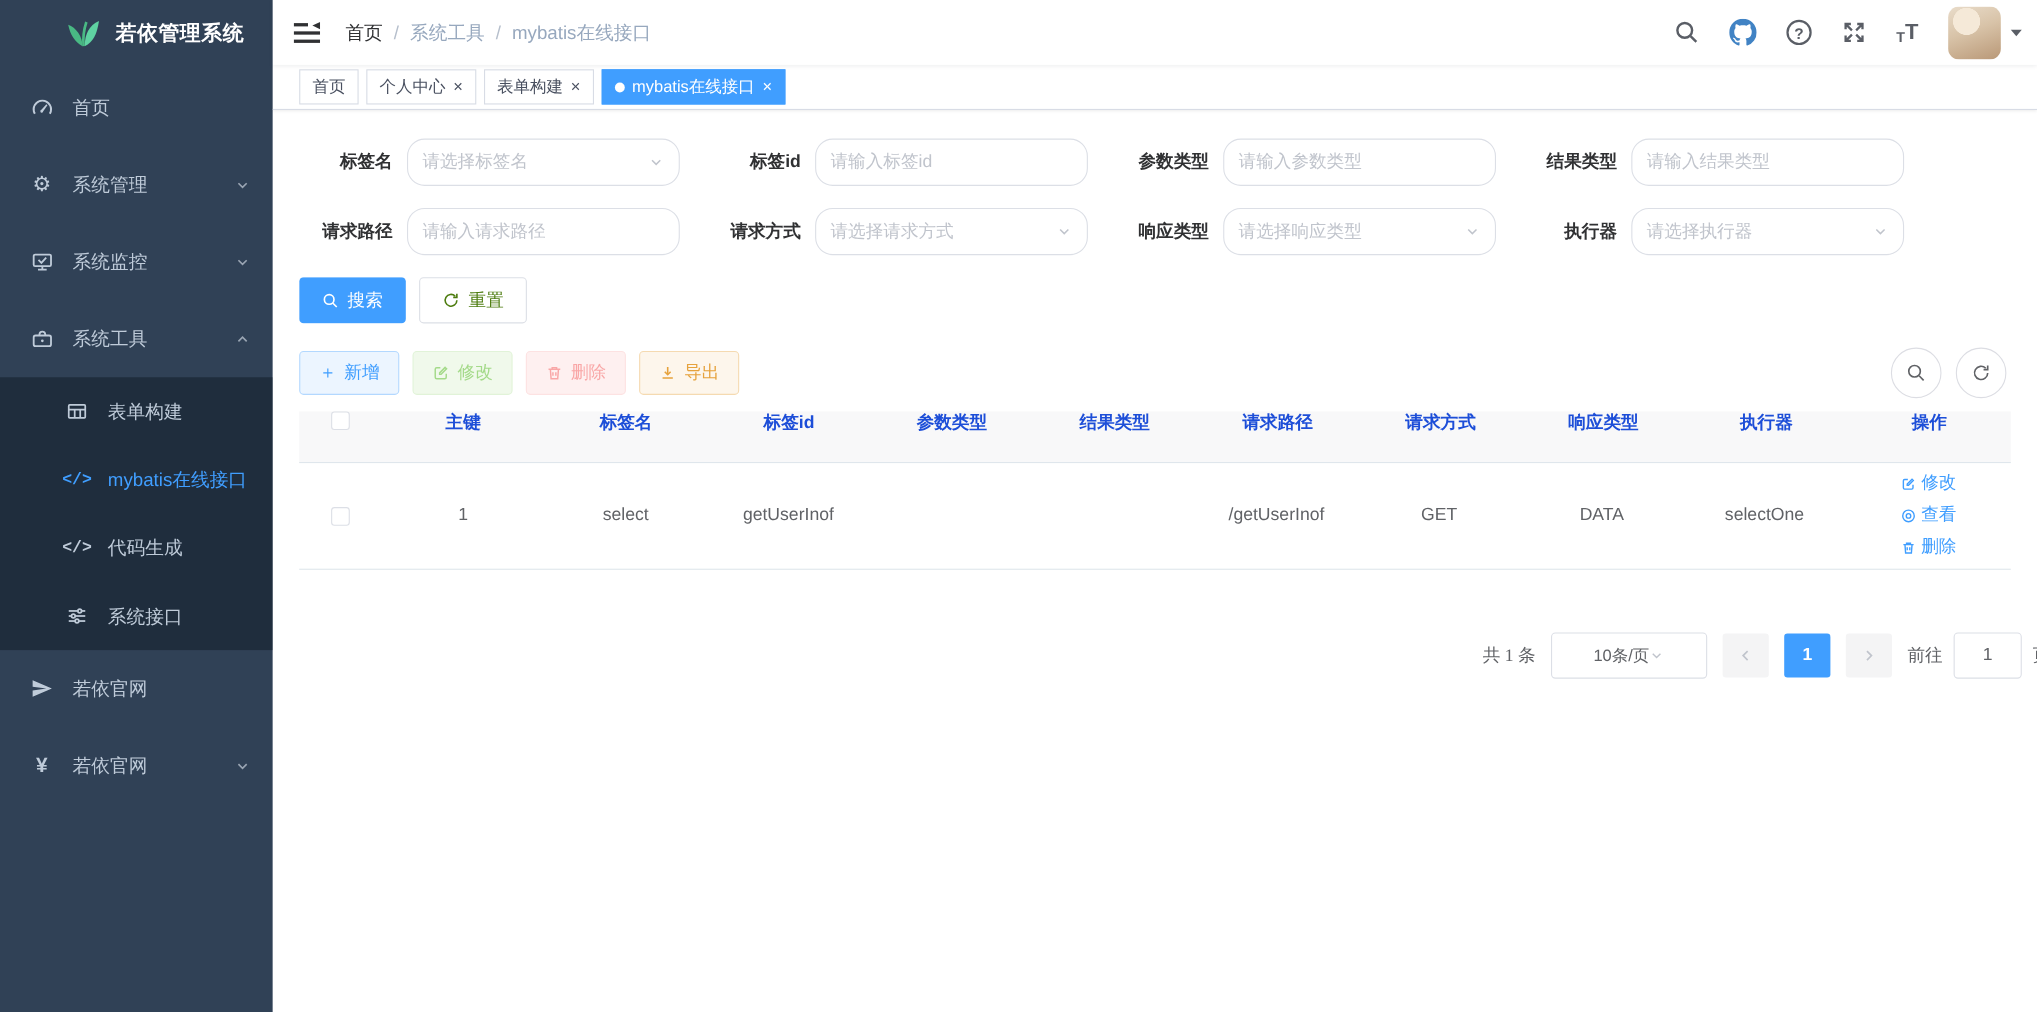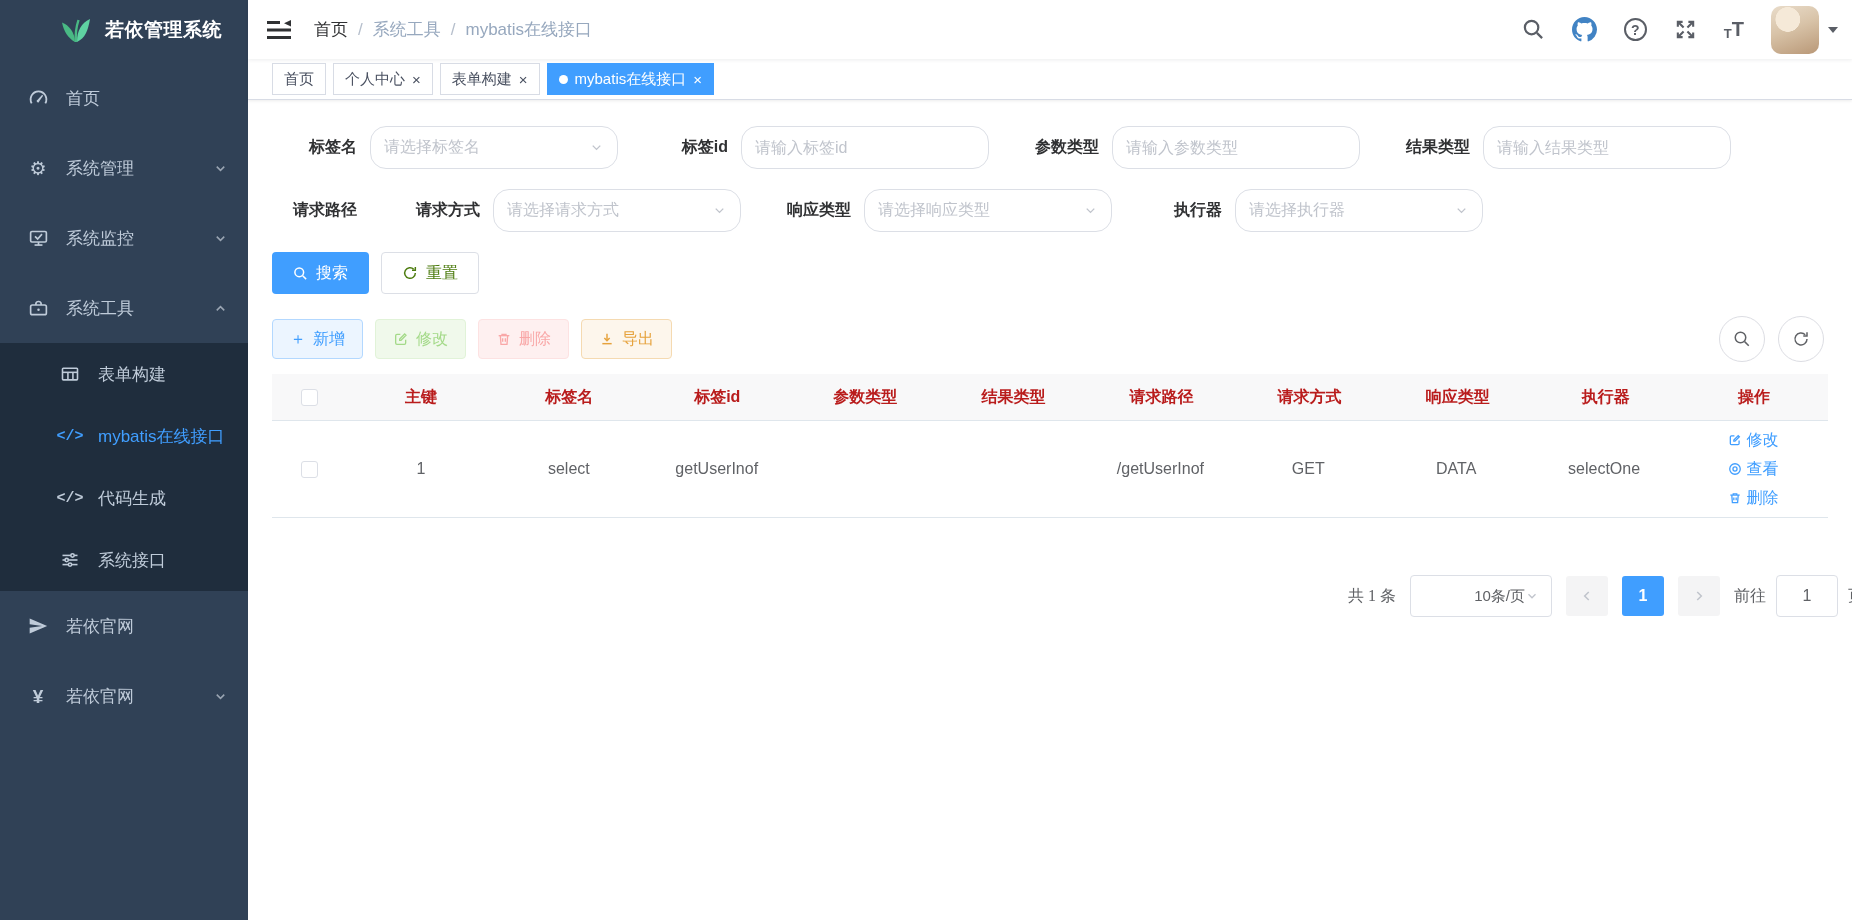--- a/index.html
+++ b/index.html
@@ -78,37 +78,37 @@
     display:inline-flex; align-items:center; gap:7px; border:1px solid; }
   .btn-add    { background:#ecf5ff; border-color:#b3d8ff; color:#409eff; }
   .btn-edit   { background:#f0f9eb; border-color:#e1f3d8; color:#a4da89; }
   .btn-del    { background:#fef0f0; border-color:#fde2e2; color:#f9a7a7; }
   .btn-export { background:#fdf6ec; border-color:#f5dab1; color:#e6a23c; }
   .toolbar-right { margin-left:auto; display:flex; gap:13px; padding-right:4px; }
   .circle-btn { width:46px; height:46px; border-radius:50%; border:1px solid #dcdde3;
     background:#fff; color:#606266; display:flex; align-items:center; justify-content:center; cursor:pointer; }
 
   .table { margin-top:12px; width:100%; }
-  .t-head { display:flex; align-items:center; height:47px; background:#f8f8f9;
-    border-bottom:1px solid #dfe6ec; color:#b91c1c; font-weight:700; font-size:16px; }
+  .t-head { display:flex; align-items:flex-start; height:47px; background:#f8f8f9;
+    border-bottom:1px solid #dfe6ec; color:#1d4ed8; font-weight:700; font-size:16px; }
   .t-row { display:flex; align-items:center; height:97px; border-bottom:1px solid #dfe6ec;
     color:#606266; font-size:16px; }
   .col-check { width:75px; display:flex; justify-content:center; }
   .col { flex:1; text-align:center; overflow:hidden; white-space:nowrap; }
   .col-op { width:150px; }
   .checkbox { width:17px; height:17px; border:1px solid #dcdfe6; border-radius:3px; background:#fff; cursor:pointer; }
   .op-col { width:150px; display:flex; flex-direction:column; align-items:center; gap:1px; }
   .op-link { display:flex; align-items:center; gap:5px; color:#409EFF; font-size:16px;
     line-height:28px; cursor:pointer; }
 
   .pagination { display:flex; align-items:center; justify-content:flex-end; gap:14px;
     margin-top:57px; margin-right:-36px; color:#606266; font-size:16px; }
   .pg-total { white-space:nowrap;font-family:Liberation Serif, serif; }
   .pg-sizes { width:142px; height:42px; border:1px solid #dcdfe6; border-radius:4px;
-    display:flex; align-items:center; justify-content:flex-end; padding:0 12px;
+    display:flex; align-items:center; justify-content:center; padding:0 12px;
     color:#606266; font-size:15px; cursor:pointer; }
   .pg-btn { width:42px; height:40px; border-radius:3px; background:#f4f4f5; color:#c0c4cc;
     display:flex; align-items:center; justify-content:center; cursor:pointer; }
   .pg-cur { width:42px; height:40px; border-radius:3px; background:#409EFF; color:#fff;
     display:flex; align-items:center; justify-content:center; font-weight:700; cursor:pointer; }
   .pg-goto { display:flex; align-items:center; gap:10px; white-space:nowrap; }
   .pg-input { width:62px; height:42px; border:1px solid #dcdfe6; border-radius:4px;
     text-align:center; font-size:16px; color:#606266; }
   svg { display:block; }
 </style>
@@ -333,20 +333,21 @@
         </div>
         <div class="field">
           <span class="flabel">结果类型</span>
           <input class="fbox" placeholder="请输入结果类型" style="">
         </div>
       </div>
 
       <div class="form-row">
         <div class="field">
           <span class="flabel">请求路径</span>
+          <input class="fbox" placeholder="请输入请求路径" style="">
         </div>
         <div class="field">
           <span class="flabel">请求方式</span>
           <div class="fbox select-box">
             <span class="ph">请选择请求方式</span>
             <span class="sel-chev">
               <svg width="15" height="15" viewBox="0 0 24 24" fill="none" stroke="currentColor" stroke-width="2.2">
                   <path d="M6 9l6 6 6-6"></path>
                 </svg>
             </span>

